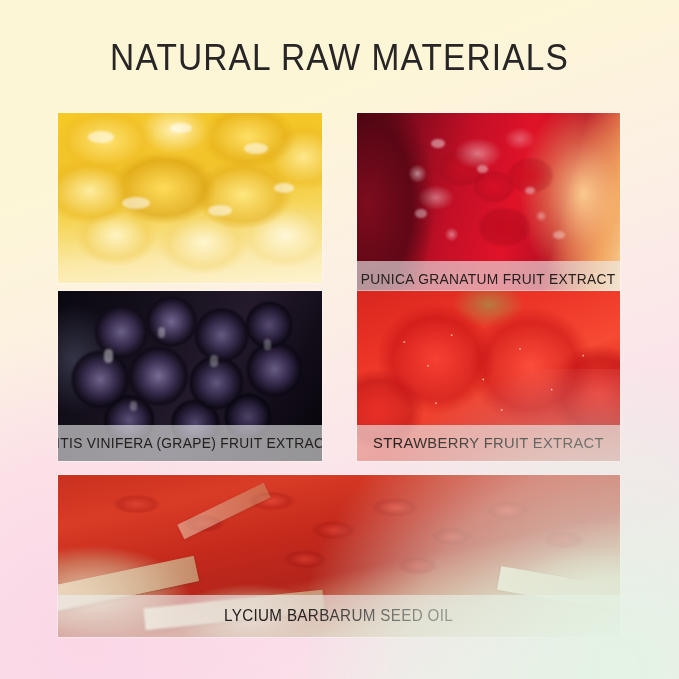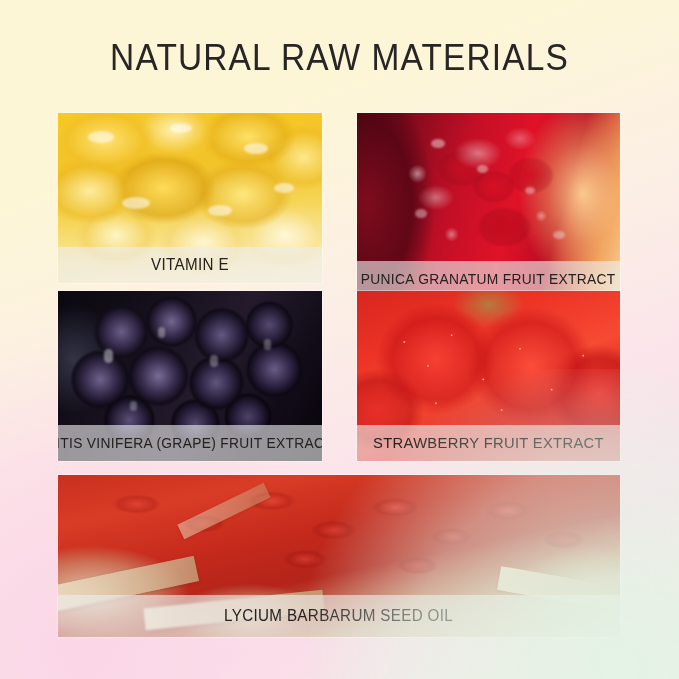--- a/index.html
+++ b/index.html
@@ -226,23 +226,20 @@
 
   <div class="panel" id="panel-vitamin-e">
     <div class="art art-vitamin-e">
       <span class="sheen" style="left:30px; top:18px;  width:26px; height:12px;"></span>
       <span class="sheen" style="left:112px; top:10px; width:22px; height:10px;"></span>
       <span class="sheen" style="left:186px; top:30px; width:24px; height:11px;"></span>
       <span class="sheen" style="left:64px;  top:84px; width:28px; height:12px;"></span>
       <span class="sheen" style="left:150px; top:92px; width:24px; height:11px;"></span>
       <span class="sheen" style="left:216px; top:70px; width:20px; height:10px;"></span>
     </div>
-    <div class="caption-bar">
-      <span class="caption-text lg">VITAMIN E</span>
-    </div>
   </div>
 
   <div class="panel" id="panel-pomegranate">
     <div class="art art-pomegranate">
       <span class="sheen" style="left:74px;  top:26px;  width:14px; height:9px; opacity:.8;"></span>
       <span class="sheen" style="left:120px; top:52px;  width:11px; height:8px; opacity:.75;"></span>
       <span class="sheen" style="left:58px;  top:96px;  width:12px; height:9px; opacity:.7;"></span>
       <span class="sheen" style="left:168px; top:74px;  width:10px; height:7px; opacity:.7;"></span>
       <span class="sheen" style="left:196px; top:118px; width:12px; height:8px; opacity:.65;"></span>
     </div>

